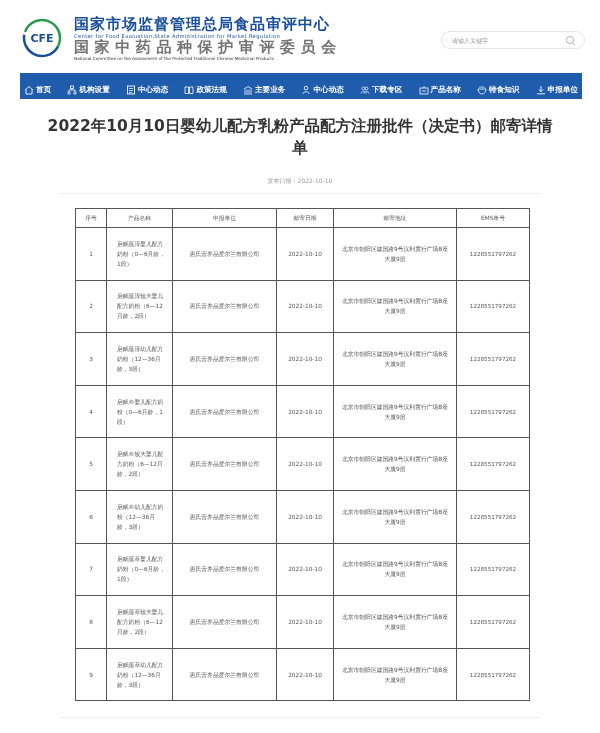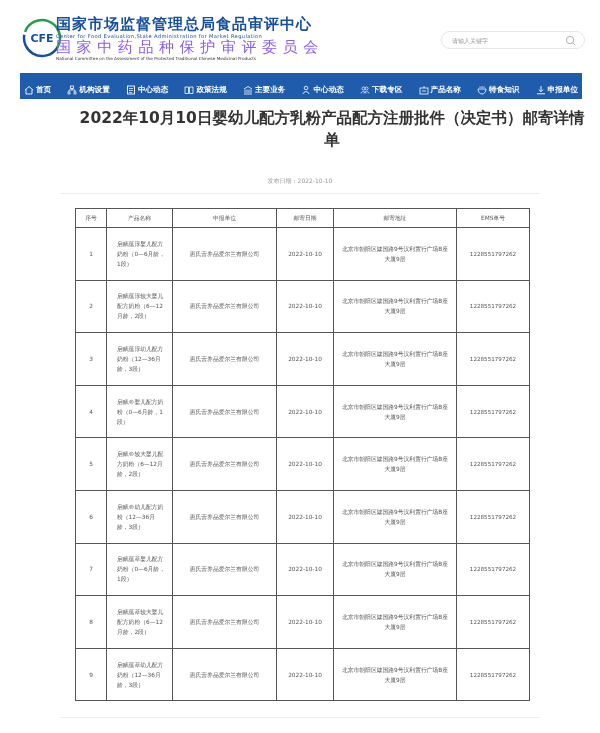--- a/index.html
+++ b/index.html
@@ -1,36 +1,36 @@
 <!DOCTYPE html>
 <html><head>
 <meta charset="utf-8">
 <style>
   * { box-sizing: border-box; margin: 0; padding: 0; }
   html, body { width: 600px; height: 733px; background: #fff; overflow: hidden; }
   body { font-family: "DejaVu Sans", "Liberation Sans", sans-serif; color: #333; position: relative; }
 
   .header { position: absolute; left: 0; top: 0; width: 600px; height: 72px; background: #fff; }
   .logo { position: absolute; left: 22px; top: 18px; width: 40px; height: 40px; }
-  .org { position: absolute; left: 56px; top: 16px; }
+  .org { position: absolute; left: 74px; top: 16px; }
   .org .cn1 { font-size: 15px; font-weight: bold; color: #1a4f9c; letter-spacing: 1px; line-height: 17px; }
   .org .en1 { font-size: 5.2px; color: #1a4f9c; line-height: 6px; letter-spacing: 0.35px; }
-  .org .cn2 { font-size: 15px; font-weight: normal; color: #8b5cf6; letter-spacing: 5.6px; line-height: 17px; }
+  .org .cn2 { font-size: 15px; font-weight: bold; color: #737373; letter-spacing: 5.6px; line-height: 17px; }
   .org .en2 { font-size: 4.2px; color: #333; line-height: 6px; }
 
   .search { position: absolute; left: 441px; top: 31px; width: 144px; height: 18px; border: 1px solid #e6e6e6; border-radius: 9px; background: #fff; }
   .search input { position: absolute; left: 10px; top: 2px; width: 105px; height: 13px; border: 0; outline: none; font-size: 6px; color: #999; background: transparent; font-family: "DejaVu Sans", sans-serif; }
   .search input::placeholder { color: #999; }
   .search .s-icon { position: absolute; right: 8px; top: 3px; width: 11px; height: 11px; }
 
   .nav { position: absolute; left: 20px; top: 73px; width: 562px; height: 26px; background: #1f5dac; display: flex; align-items: center; justify-content: space-between; padding: 8px 4px 0 4px; }
   .nav-item { display: flex; align-items: center; color: #fff; font-size: 7.6px; font-weight: bold; white-space: nowrap; cursor: pointer; }
   .nav-item .ni { width: 10px; height: 10px; margin-right: 2px; }
 
-  .title { position: absolute; left: 40px; top: 107px; width: 520px; text-align: center; font-size: 15.5px; line-height: 22px; color: #333; margin-left: 32px; }
+  .title { position: absolute; left: 40px; top: 115px; width: 520px; text-align: center; font-size: 15.5px; line-height: 22px; color: #333; }
   .pubdate { position: absolute; left: 0; top: 177px; width: 600px; text-align: center; font-size: 6px; color: #999; }
   .divider { position: absolute; left: 60px; top: 193px; width: 480px; height: 1px; background: #eee; }
   .divider2 { position: absolute; left: 60px; top: 717px; width: 480px; height: 1px; background: #eee; }
 
   table.list { position: absolute; left: 75px; top: 208px; width: 454px; border-collapse: collapse; table-layout: fixed; }
   table.list th, table.list td { border: 1px solid #555; text-align: center; vertical-align: middle; font-weight: normal; color: #555; font-size: 5.8px; line-height: 10px; padding: 0 6px; }
   table.list th { height: 19px; }
   table.list td { height: 52.6px; }
   table.list td.pn { text-align: left; padding: 0 6px 0 10px; }
   table.list td.ems { font-size: 5.6px; }

